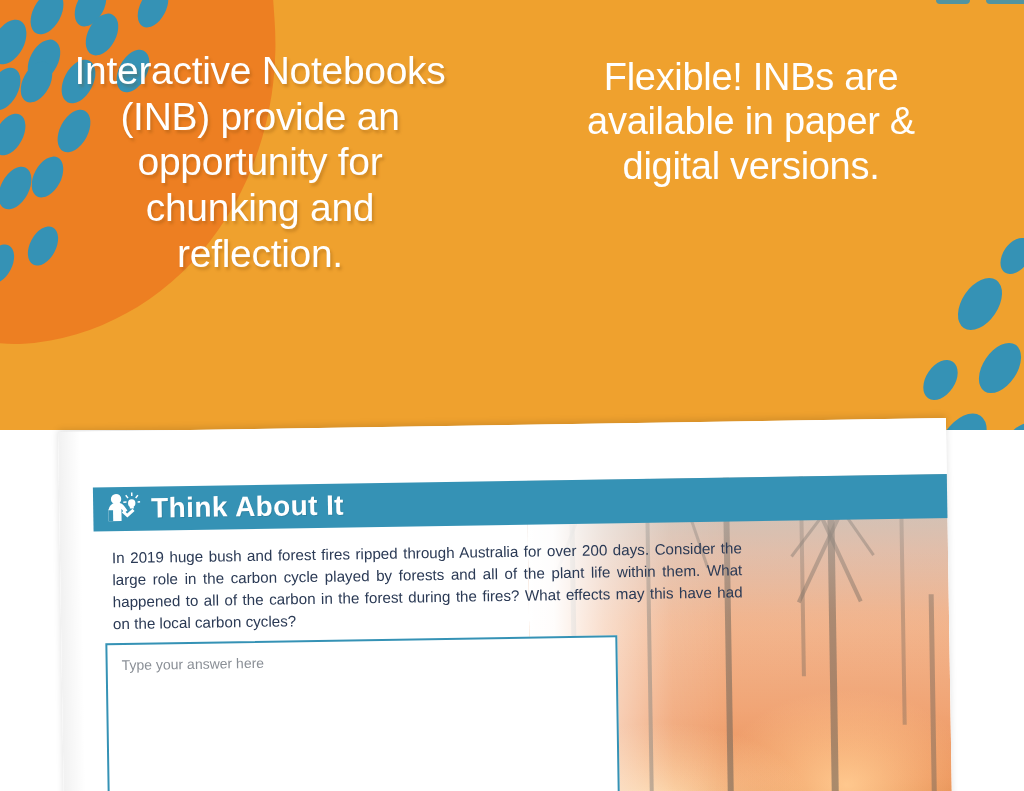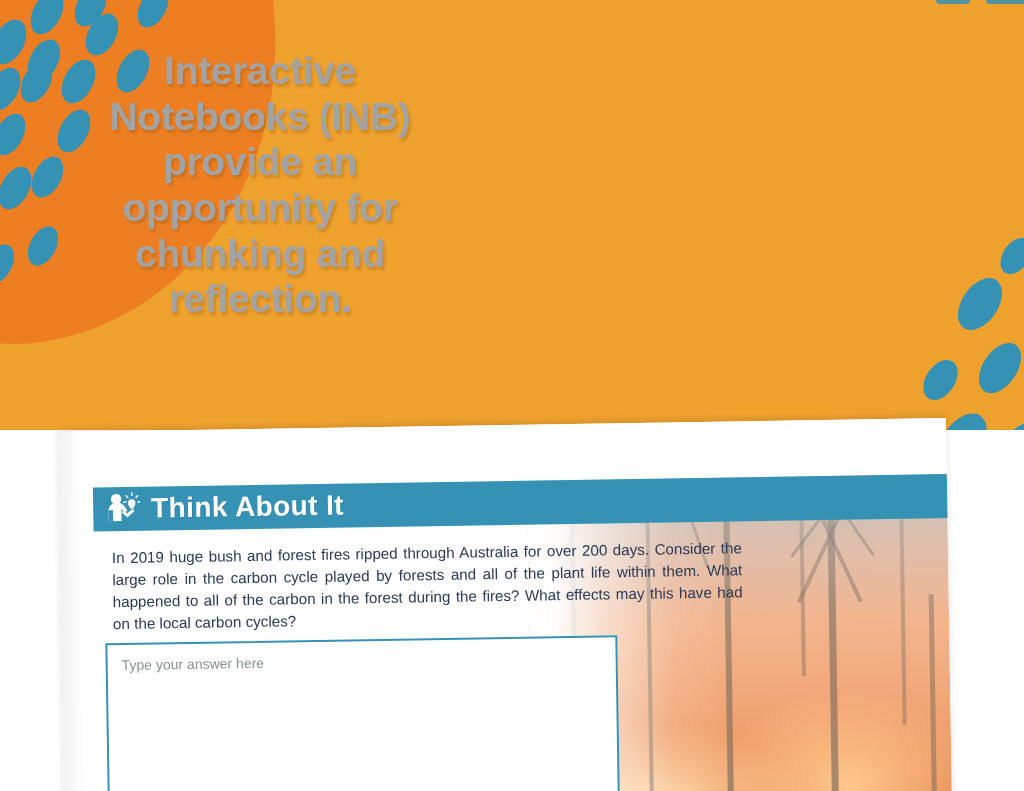--- a/index.html
+++ b/index.html
@@ -25,21 +25,21 @@
   }
   .bg-white-bottom{
     position:absolute;left:0;top:430px;width:1024px;height:361px;background:#ffffff;
   }
 
   
   .dot{position:absolute;background:#3592B5;border-radius:50%;}
 
   
   .headline{
-    position:absolute;color:#a3a3a3;font-weight:bold;text-align:center;
+    position:absolute;color:#ffffff;font-weight:normal;text-align:center;
     letter-spacing:-0.3px;line-height:1.17;
   }
   .headline-left{
     left:60px;top:48px;width:400px;font-size:39px;
     text-shadow:2px 3px 3px rgba(120,70,10,.28);
   }
   .headline-right{
     left:556px;top:55px;width:390px;font-size:38px;
   }
 
@@ -144,20 +144,21 @@
     <div class="dot" style="left:1003px;top:236px;width:26px;height:40px;transform:rotate(34deg);"></div>
   </div>
 
   <div>
     <div class="dot" style="left:936px;top:-12px;width:34px;height:16px;border-radius:4px;opacity:.85;"></div>
     <div class="dot" style="left:986px;top:-12px;width:44px;height:16px;border-radius:4px;opacity:.85;"></div>
   </div>
 
   <div class="headline headline-left">Interactive Notebooks (INB) provide an opportunity for chunking and reflection.</div>
 
+  <div class="headline headline-right">Flexible! INBs are available in paper &amp; digital versions.</div>
 
   <div class="bg-white-bottom"></div>
 
   <div class="sheet">
     <div class="sheet-inner">
 
       <div class="fire">
         <div class="fire-base"></div>
         <div class="trunk" style="left:42px;top:0;width:5px;height:344px;"></div>
         <div class="branch" style="left:20px;top:30px;width:3px;height:80px;transform:rotate(22deg);"></div>

